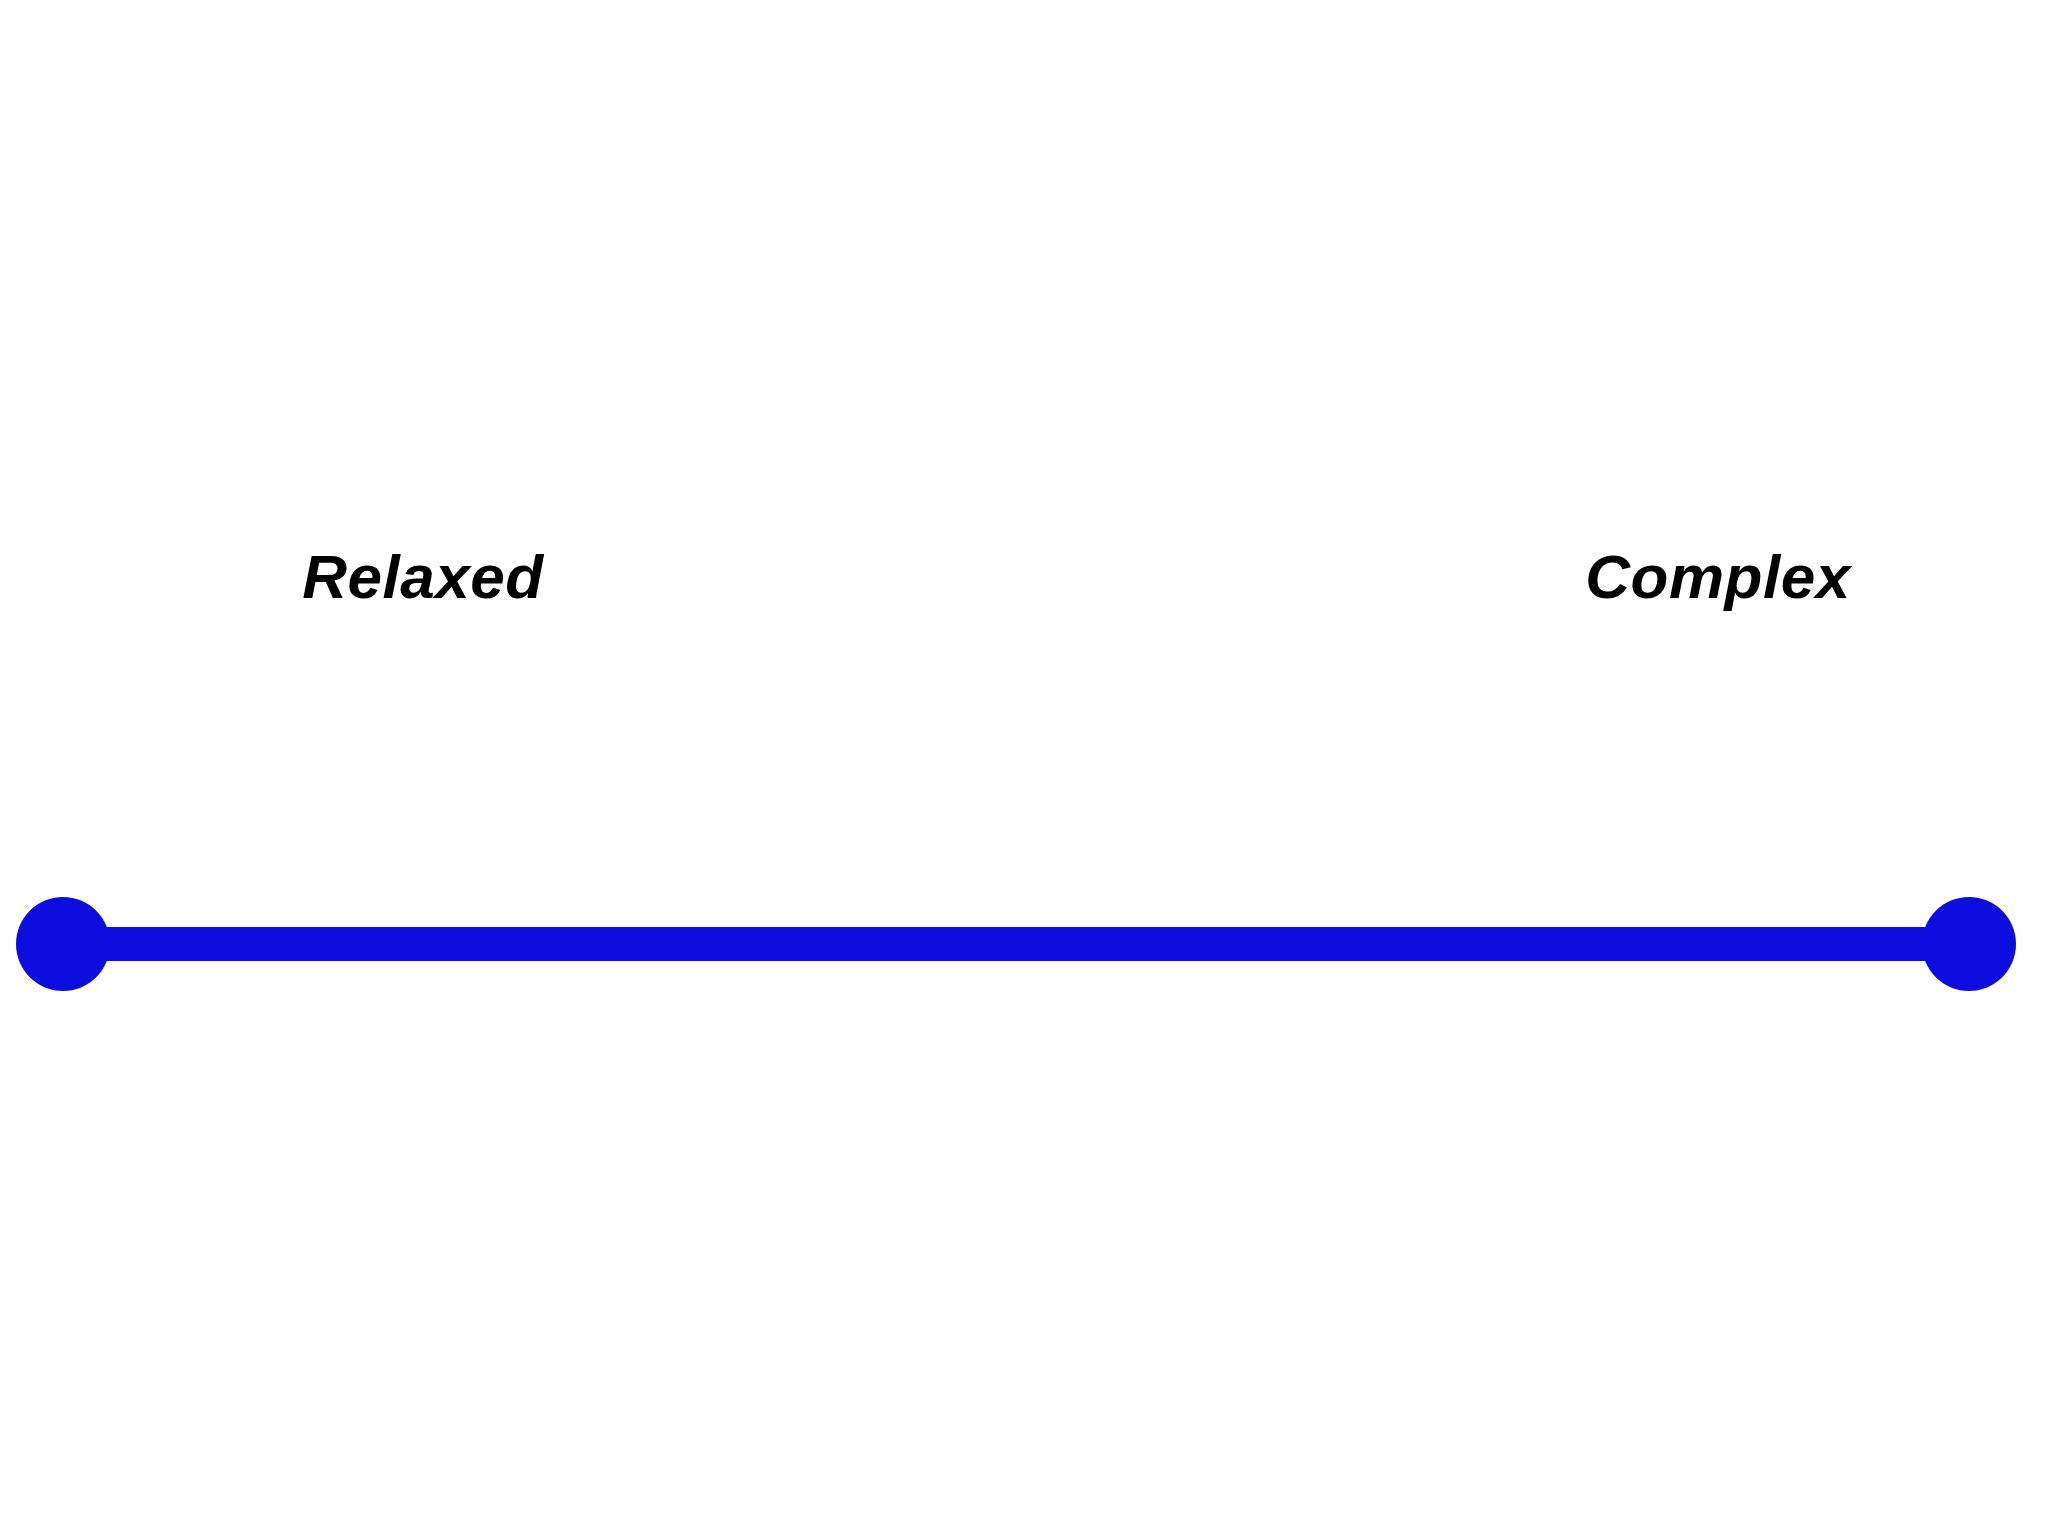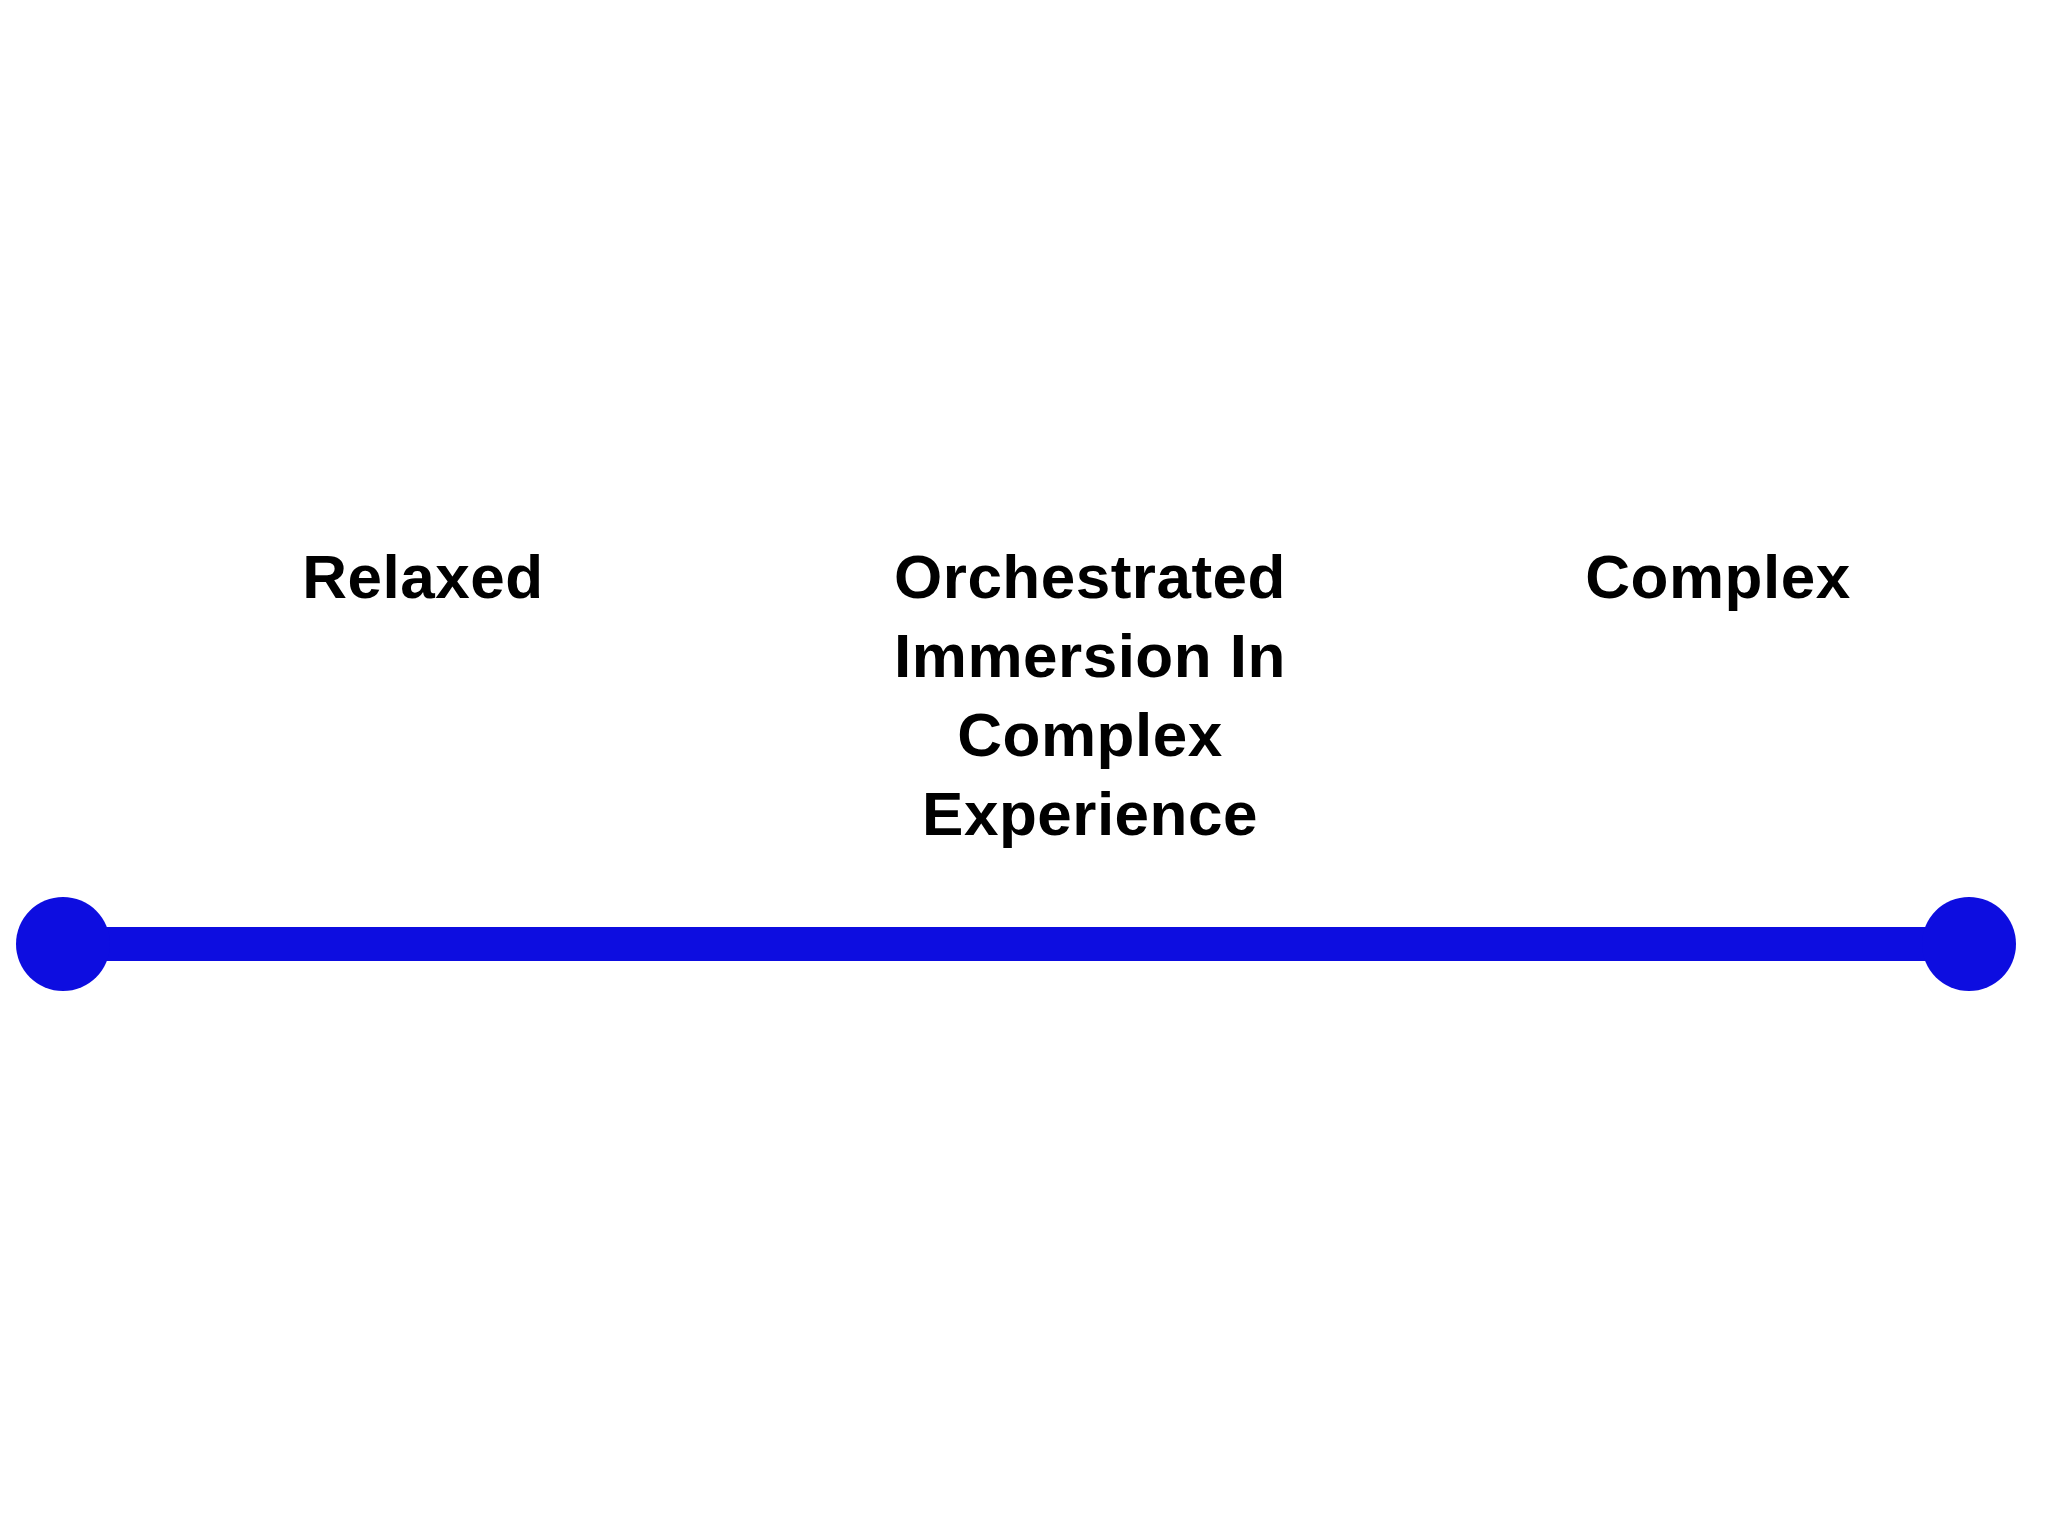--- a/index.html
+++ b/index.html
@@ -7,20 +7,21 @@
     padding: 0;
     background: #ffffff;
   }
   .canvas {
     position: relative;
     width: 2048px;
     height: 1084px;
     background: var(--bg-color, #ffffff);
     overflow: hidden;
     font-family: "Liberation Sans", sans-serif;
+    font-style: italic;
   }
   .label {
     position: absolute;
     top: 537px;
     transform: translateX(-50%);
     text-align: center;
     font-size: 62px;
     font-weight: bold;
     line-height: 79px;
     color: var(--text-color, #000000);
@@ -51,26 +52,20 @@
 </style>
 </head>
 <body>
 
 <div class="canvas" style="--bg-color: #ffffff; --text-color: #000000; --line-color: #0d0de0;">
 
   <div class="label label-left">
     <div>Relaxed</div>
   </div>
 
-  <div class="label label-middle">
-    <div>Orchestrated</div>
-    <div>Immersion In</div>
-    <div>Complex</div>
-    <div>Experience</div>
-  </div>
 
   <div class="label label-right">
     <div>Complex</div>
   </div>
 
   <div class="continuum-line"></div>
   <div class="endpoint-dot dot-left"></div>
   <div class="endpoint-dot dot-right"></div>
 
 </div>

